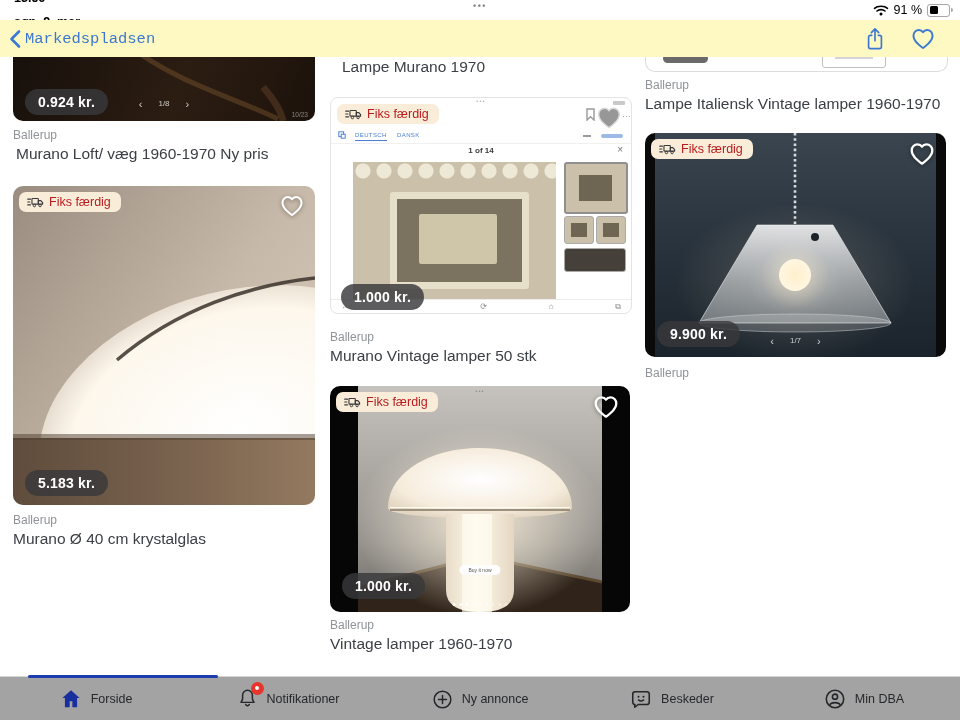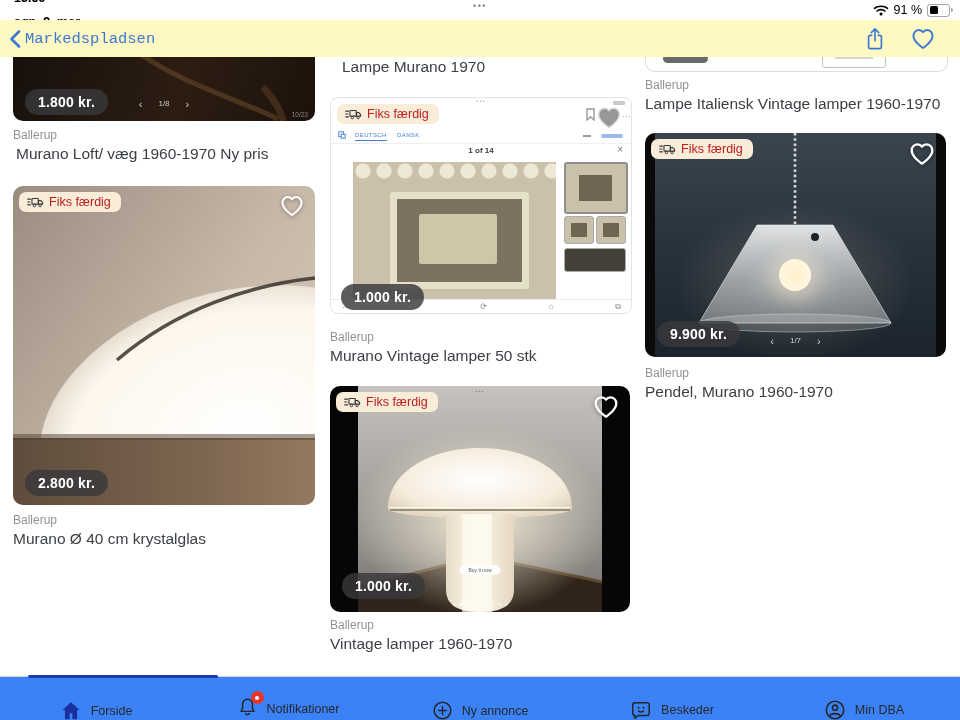--- a/index.html
+++ b/index.html
@@ -69,21 +69,21 @@
   .dot-pager b:nth-child(n+4){background:rgba(255,255,255,.4);}
   
   .imgF{left:645px;top:0;width:301px;height:14px;background:#fff;border:1px solid #ddd;border-top:none;border-radius:0 0 10px 10px;}
   .f-pill{position:absolute;left:17px;top:-3px;width:45px;height:9px;background:#6a6a6a;border-radius:5px;}
   .f-btn{position:absolute;left:176px;top:-5px;width:62px;height:14px;border:1px solid #bfbfbf;border-radius:3px;background:#fff;}
   .f-btn i{position:absolute;left:20%;top:4px;width:60%;height:2px;background:#d5d5d5;display:block;}
   
   .imgE{left:645px;top:76px;width:301px;height:224px;background:#0a0a0b;}
 
   
-  .tabbar{position:absolute;top:676px;left:0;width:960px;height:44px;background:#3b82f6;border-top:1px solid #d5d5d5;display:flex;align-items:flex-end;}
+  .tabbar{position:absolute;top:676px;left:0;width:960px;height:44px;background:#a3a3a3;border-top:1px solid #d5d5d5;display:flex;}
   .indicator{position:absolute;top:-2px;left:28px;width:190px;height:3px;background:#1d3dae;border-radius:2px;}
   .tab{flex:1;display:flex;align-items:center;justify-content:center;gap:9px;font-size:12.5px;color:#26282c;cursor:pointer;}
   .bell-wrap{position:relative;}
   .nbadge{position:absolute;top:-5px;right:-6px;width:13px;height:13px;background:#e8352b;border-radius:50%;}
   .nbadge::after{content:"";position:absolute;left:4.5px;top:4.5px;width:4px;height:4px;background:#fff;border-radius:50%;}
 </style>
 </head>
 <body>
 
 <div class="screen">
@@ -126,21 +126,21 @@
     </div>
   </div>
 
   <div class="content">
 
     <div class="card imgA">
       <svg width="302" height="64" viewBox="0 0 302 64" style="position:absolute;left:0;top:0;">
         <path d="M120 -8 C 170 28, 220 40, 265 62" stroke="#6b4a2a" stroke-width="5" fill="none" opacity=".55"></path>
         <path d="M250 30 C 262 44, 268 54, 270 64" stroke="#503521" stroke-width="7" fill="none" opacity=".7"></path>
       </svg>
-      <div class="price" style="left:12px;bottom:6px;">1.800 kr.</div>
+      <div class="price" style="left:12px;bottom:6px;">0.924 kr.</div>
       <div class="pager" style="bottom:13px;">
         <span class="chev">‹</span>
         <span>1/8</span>
         <span class="chev">›</span>
       </div>
       <div class="photo-count">10/23</div>
     </div>
     <div class="loc" style="left:13px;top:71px;">Ballerup</div>
     <div class="ttl" style="left:16px;top:88px;">Murano Loft/ væg 1960-1970 Ny pris</div>
 
@@ -169,21 +169,21 @@
           <rect x="7" y="3" width="9" height="8" rx="1" fill="none" stroke="#3a3a3a" stroke-width="1.6"></rect>
           <path d="M16 6h3.5l2.5 3v2h-6z" fill="none" stroke="#3a3a3a" stroke-width="1.6" stroke-linejoin="round"></path>
           <circle cx="10.5" cy="13" r="1.7" fill="none" stroke="#3a3a3a" stroke-width="1.4"></circle>
           <circle cx="18.5" cy="13" r="1.7" fill="none" stroke="#3a3a3a" stroke-width="1.4"></circle>
         </svg>
         <span>Fiks færdig</span>
       </div>
       <svg class="heart" width="26" height="24" viewBox="0 0 24 22">
         <path d="M12 19.3S3.2 13.6 3.2 7.9c0-3 2.3-5.2 5-5.2 1.6 0 3 .8 3.8 2 .8-1.2 2.2-2 3.8-2 2.7 0 5 2.2 5 5.2 0 5.7-8.8 11.4-8.8 11.4z" fill="none" stroke="#fff" stroke-width="1.9" stroke-linejoin="round"></path>
       </svg>
-      <div class="price" style="left:12px;bottom:9px;">2.800 kr.</div>
+      <div class="price" style="left:12px;bottom:9px;">5.183 kr.</div>
     </div>
     <div class="loc" style="left:13px;top:456px;">Ballerup</div>
     <div class="ttl" style="left:13px;top:473px;">Murano Ø 40 cm krystalglas</div>
 
     <div class="ttl" style="left:342px;top:1px;">Lampe Murano 1970</div>
 
     <div class="card imgC">
       <div class="c-dots">•••</div>
       <div class="c-batt"></div>
       <div class="c-row">
@@ -357,21 +357,20 @@
         <path d="M12 19.3S3.2 13.6 3.2 7.9c0-3 2.3-5.2 5-5.2 1.6 0 3 .8 3.8 2 .8-1.2 2.2-2 3.8-2 2.7 0 5 2.2 5 5.2 0 5.7-8.8 11.4-8.8 11.4z" fill="none" stroke="#fff" stroke-width="2" stroke-linejoin="round"></path>
       </svg>
       <div class="price" style="left:12px;bottom:10px;">9.900 kr.</div>
       <div class="pager" style="bottom:12px;">
         <span class="chev">‹</span>
         <span>1/7</span>
         <span class="chev">›</span>
       </div>
     </div>
     <div class="loc" style="left:645px;top:309px;">Ballerup</div>
-    <div class="ttl" style="left:645px;top:326px;">Pendel, Murano 1960-1970</div>
 
   </div>
 
   <div class="tabbar">
     <div class="indicator"></div>
 
     <div class="tab">
       <svg width="22" height="20" viewBox="0 0 24 22">
         <path d="M12 1.5 2.5 10h2.8v10h5.2v-6.5h3v6.5h5.2V10h2.8z" fill="#1a2f9e"></path>
       </svg>

